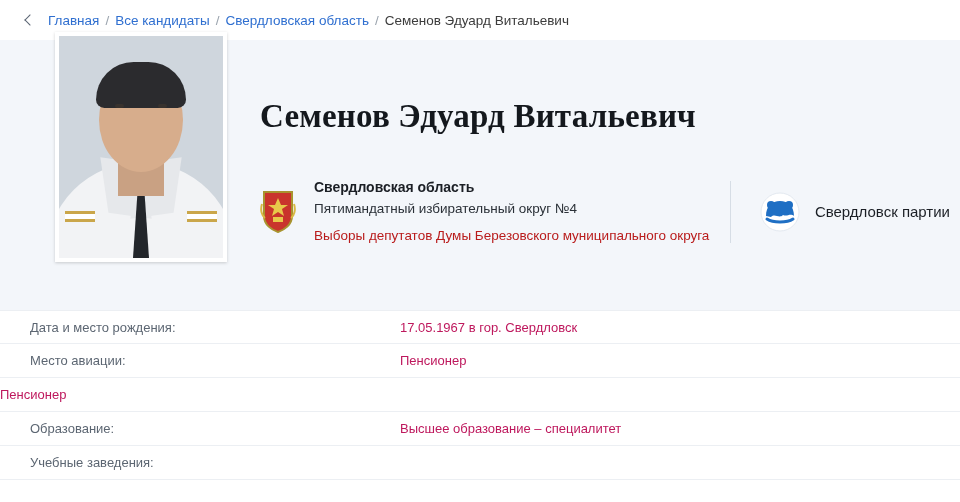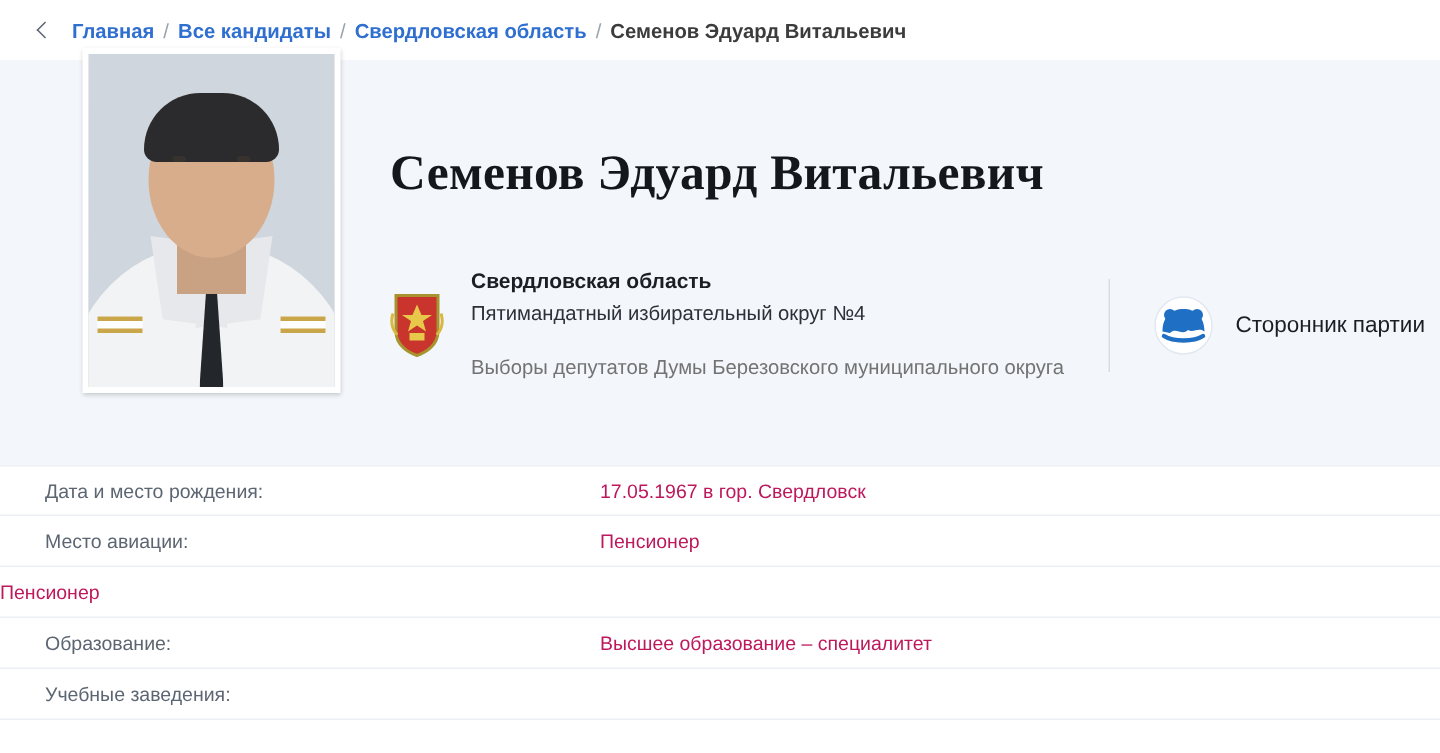--- a/index.html
+++ b/index.html
@@ -34,21 +34,20 @@
     left: 4px; top: 3px;
     width: 7px; height: 7px;
     border-left: 1.6px solid #5a6472;
     border-bottom: 1.6px solid #5a6472;
     transform: rotate(45deg);
   }
   .crumb {
     color: #2f6fd0;
     text-decoration: none;
     white-space: nowrap;
-    font-weight: bold;
   }
   .crumb.current { color: #3c3c3c; }
   .crumb-sep {
     color: #9aa3ad;
     margin: 0 6px;
     white-space: nowrap;
   }
 
   
   .hero {
@@ -164,25 +163,25 @@
   .region-name {
     font-size: 14px;
     font-weight: 700;
     color: #1b1f25;
     margin-bottom: 6px;
   }
   .region-okrug {
     font-size: 13.5px;
     color: #2c3views;
     color: #2b3138;
-    margin-bottom: 20px;
+    margin-bottom: 10px;
   }
   .region-elect {
     font-size: 13.5px;
-    color: #737373;
+    color: #b91c1c;
     text-decoration: none;
   }
   .vsep {
     width: 1px;
     height: 62px;
     background: #d6dde5;
     margin: 0 26px 0 10px;
     flex: none;
   }
   .party {
@@ -285,21 +284,21 @@
       <div class="party">
         <div class="party-logo">
           <svg viewBox="0 0 46 40" width="46" height="40" aria-hidden="true">
             <circle cx="23" cy="20" r="19" fill="#ffffff" stroke="#e3e9f0" stroke-width="1"></circle>
             <path d="M9 24 C9 14 15 9 23 9 C31 9 37 14 37 24 C33 21 30 25 26 23 C22 27 18 21 14 25 Z" fill="#1f6fc4"></path>
             <circle cx="14" cy="13" r="4" fill="#1f6fc4"></circle>
             <circle cx="32" cy="13" r="4" fill="#1f6fc4"></circle>
             <path d="M10 27 C16 31 30 31 36 27" stroke="#1f6fc4" stroke-width="3" fill="none" stroke-linecap="round"></path>
           </svg>
         </div>
-        <span class="party-label">Сторонник партии</span>
+        <span class="party-label">Свердловск партии</span>
       </div>
 
     </div>
   </div>
 </div>
 
 <div class="info">
 
   <div class="info-row">
     <div class="info-label">Дата и место рождения:</div>

